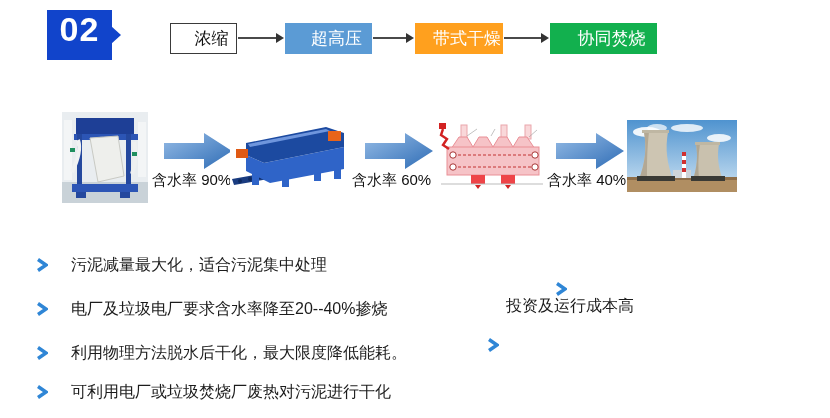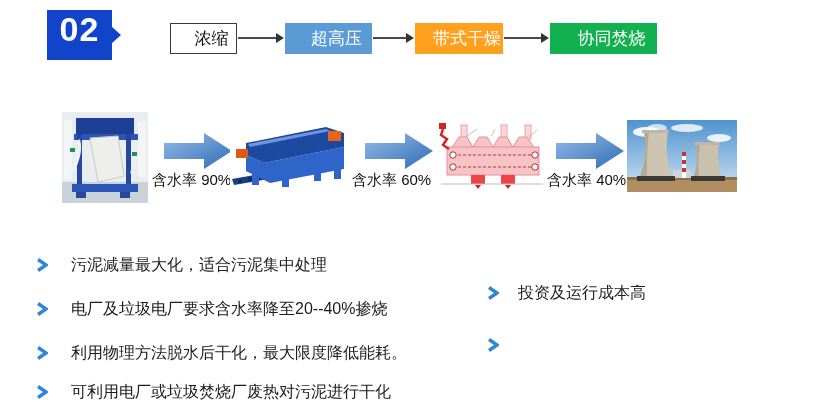--- a/index.html
+++ b/index.html
@@ -39,21 +39,21 @@
   .alabel{position:absolute;font-size:15px;color:#111111;white-space:nowrap;}
   .l1{left:152px;top:171px;} .l2{left:352px;top:171px;} .l3{left:547px;top:171px;}
 
   
   .bullet{position:absolute;display:flex;align-items:center;height:22px;}
   .bullet .chev{flex:0 0 auto;display:flex;align-items:center;}
   .bullet .txt{font-size:16px;color:#1c1c1c;white-space:nowrap;}
   .bL{left:36px;} .bL .txt{margin-left:23px;}
   .bR{left:487px;} .bR .txt{margin-left:19px;}
   .bL1{top:254px;} .bL2{top:298px;} .bL3{top:342px;} .bL4{top:381px;}
-  .bR1{top:282px;} .bR2{top:334px;}
+  .bR1{top:282px;flex-direction:column;} .bR2{top:334px;}
 </style>
 </head>
 <body>
 
 <div class="slide">
 
   <div class="badge">
     <span class="num">02</span>
   </div>
 

